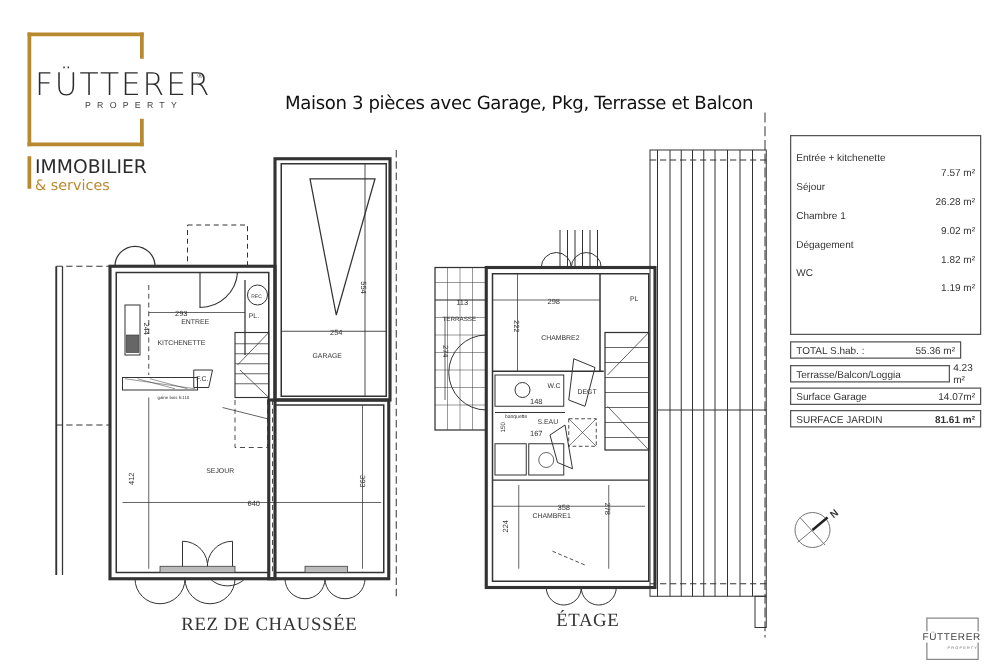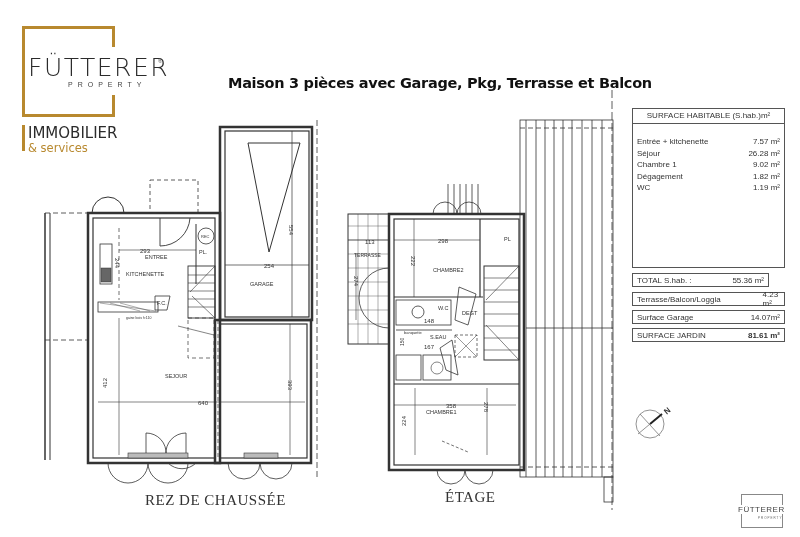--- a/index.html
+++ b/index.html
@@ -8,26 +8,26 @@
   
   .logo-box { left:22px; top:26px; width:93px; height:91px; border:3px solid #b8892f; border-right:none; box-sizing:border-box; }
   .logo-box-r1 { left:112px; top:26px; width:3px; height:21px; background:#b8892f; }
   .logo-box-r2 { left:112px; top:95px; width:3px; height:22px; background:#b8892f; }
   .logo-name { left:28px; top:55px; font-size:25px; letter-spacing:1.5px; color:#2b2b2b; font-family:"DejaVu Sans", sans-serif; font-weight:300; line-height:25px; background:#fff; padding-right:2px; }
   .logo-reg { left:158px; top:58px; font-size:6px; color:#444; }
   .logo-sub { left:68px; top:81px; font-size:7px; letter-spacing:5px; color:#444; }
   .logo-bar { left:22px; top:125px; width:3px; height:26px; background:#b8892f; }
   .logo-immo { left:28px; top:124px; font-size:15px; color:#2b2b2b; font-family:"DejaVu Sans", sans-serif; }
   .logo-serv { left:28px; top:141px; font-size:11.5px; color:#b8892f; font-family:"DejaVu Sans", sans-serif; }
-  .title { left:228px; top:75px; font-size:14.5px; font-weight:bold; color:#111; font-family:"DejaVu Sans", sans-serif; letter-spacing:-0.3px; }
+  .title { left:228px; top:75px; font-size:14.5px; font-weight:normal; color:#111; font-family:"DejaVu Sans", sans-serif; letter-spacing:-0.3px; }
   .plan-label { font-family:"Liberation Serif", serif; font-size:15px; color:#333; letter-spacing:0.5px; }
   
   .surf-box { border:1px solid #555; box-sizing:border-box; font-size:8px; color:#333; background:#fff; }
   .surf-head { text-align:center; border-bottom:1px solid #555; padding:2px 0 3px; font-size:8px; }
-  .surf-row { display:flex; justify-content:space-between; padding:0 4px; line-height:11.5px; }
+  .surf-row { display:flex; justify-content:space-between; padding:0 4px; line-height:11.5px;flex-direction:column; }
   .surf-row .v { text-align:right; }
   .total-row { display:flex; justify-content:space-between; align-items:center; padding:0 4px; height:14px; }
   .bold-v { font-weight:bold; }
   .small-logo { left:741px; top:494px; width:42px; height:34px; border:1px solid #888; box-sizing:border-box; }
   .small-logo-t { left:738px; top:505px; font-size:8px; color:#444; background:#fff; letter-spacing:0.5px; }
   .small-logo-s { left:758px; top:516px; font-size:3px; color:#666; letter-spacing:1px; }
   svg text { font-family:"Liberation Sans", sans-serif; }
 </style>
 </head>
 <body>
@@ -262,21 +262,20 @@
     <line x1="638" y1="434" x2="662" y2="414"></line>
     <line x1="650" y1="424" x2="662" y2="414" stroke="#222" stroke-width="2"></line>
   </g>
   <text x="664" y="413" font-size="8" font-weight="bold" fill="#333" transform="rotate(-40 668 410)">N</text>
 </svg>
 
 <div class="abs plan-label" style="left:145px;top:492px;">REZ DE CHAUSSÉE</div>
 <div class="abs plan-label" style="left:445px;top:489px;">ÉTAGE</div>
 
 <div class="abs surf-box" style="left:632px;top:108px;width:153px;height:160px;">
-  <div class="surf-head">SURFACE HABITABLE (S.hab.)m²</div>
   <div style="height:12px"></div>
   <div class="surf-row">
       <span>Entrée + kitchenette</span>
       <span class="v">7.57 m²</span>
     </div>
   <div class="surf-row">
       <span>Séjour</span>
       <span class="v">26.28 m²</span>
     </div>
   <div class="surf-row">
@@ -290,21 +289,21 @@
   <div class="surf-row">
       <span>WC</span>
       <span class="v">1.19 m²</span>
     </div>
 </div>
 
 <div class="abs surf-box total-row" style="left:632px;top:273px;width:137px;">
     <span>TOTAL  S.hab. :</span>
     <span>55.36 m²</span>
   </div>
-<div class="abs surf-box total-row" style="left:632px;top:292px;width:153px;gap:42px;">
+<div class="abs surf-box total-row" style="left:632px;top:292px;width:128px;gap:42px;">
     <span>Terrasse/Balcon/Loggia</span>
     <span>4.23 m²</span>
   </div>
 <div class="abs surf-box total-row" style="left:632px;top:310px;width:153px;">
     <span>Surface Garage</span>
     <span>14.07m²</span>
   </div>
 <div class="abs surf-box total-row" style="left:632px;top:328px;width:153px;">
     <span>SURFACE JARDIN</span>
     <span class="bold-v">81.61 m²</span>

